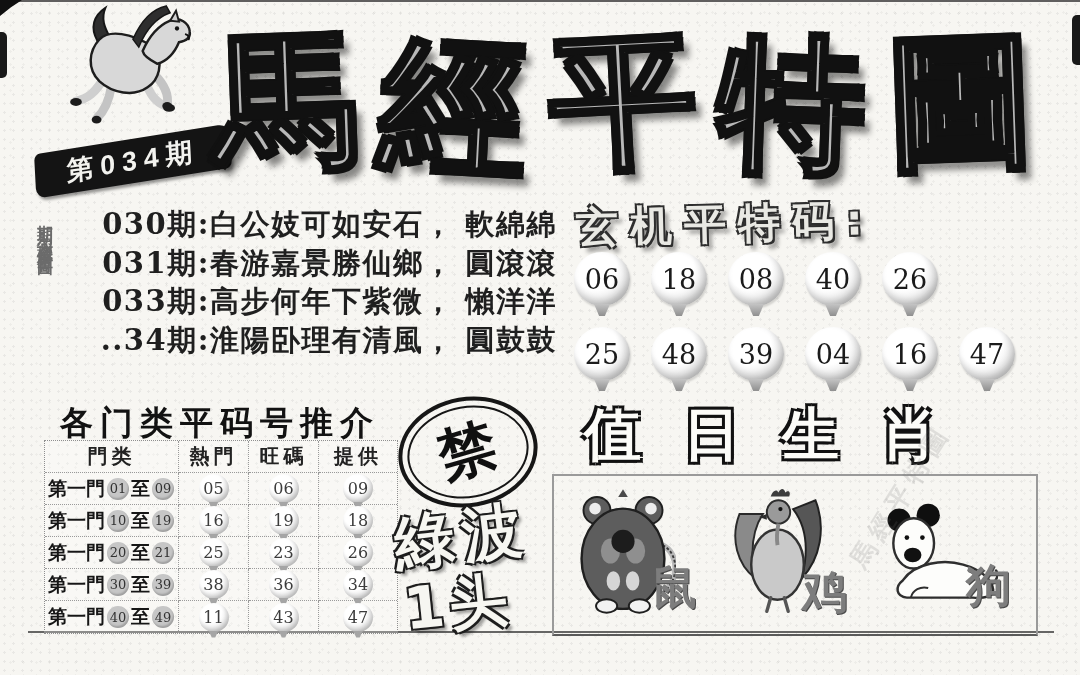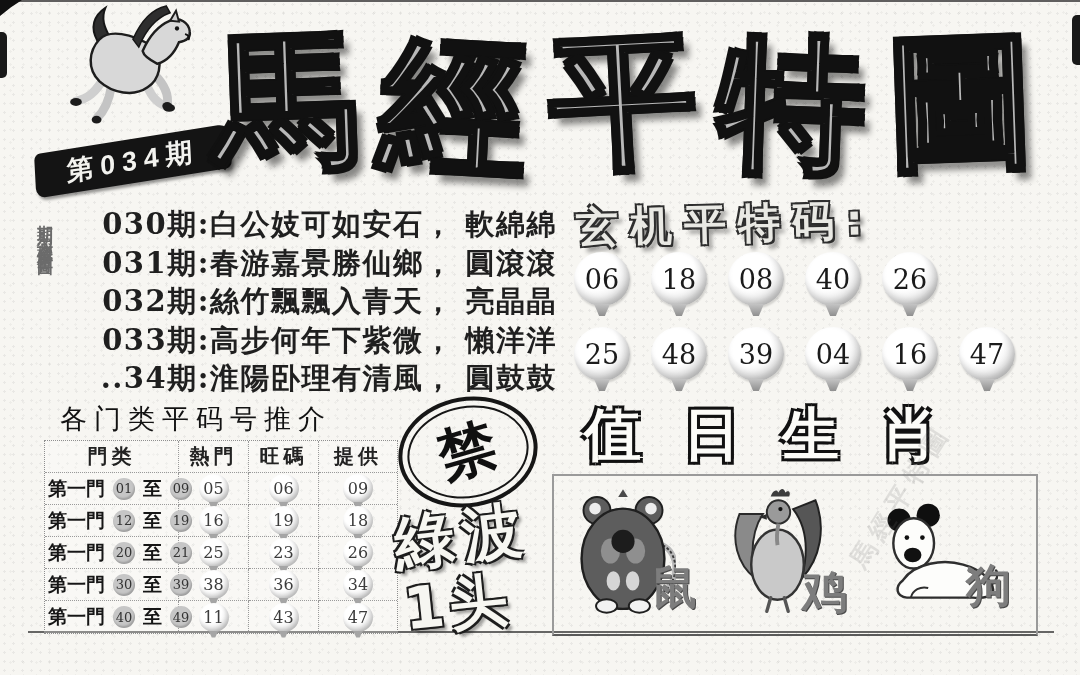--- a/index.html
+++ b/index.html
@@ -73,31 +73,31 @@
     display:flex;align-items:center;justify-content:center;
     font-family:"DejaVu Serif",serif;font-size:27px;color:#1b1b1b;
   }
   .ball::after{
     content:"";position:absolute;left:50%;bottom:-10px;transform:translateX(-50%);
     width:18px;height:12px;background:linear-gradient(#c4c4c4,#8f8f8f);
     clip-path:polygon(6% 0,94% 0,66% 100%,34% 100%);
   }
 
   
-  .rec-title{position:absolute;left:60px;top:401px;font-size:27px;font-weight:normal;letter-spacing:7px;color:#121212;white-space:nowrap;}
+  .rec-title{position:absolute;left:60px;top:401px;font-size:33px;font-weight:bold;letter-spacing:7px;color:#121212;white-space:nowrap;}
   .rec-table{
     position:absolute;left:44px;top:440px;
     display:grid;grid-template-columns:134px 70px 70px 78px;grid-auto-rows:32px;
     border:1px dotted #8f8f8f;background:rgba(255,255,255,.25);
   }
   .cell{border-right:1px dotted #9a9a9a;border-bottom:1px dotted #9a9a9a;display:flex;align-items:center;justify-content:center;}
   .cell.last-col{border-right:none;}
   .cell.last-row{border-bottom:none;}
   .hcell{font-size:20px;font-weight:bold;letter-spacing:4px;color:#222;}
-  .label-cell{justify-content:flex-start;gap:8px;padding-left:3px;font-size:19px;font-weight:bold;color:#161616;white-space:nowrap;}
+  .label-cell{justify-content:flex-start;gap:2px;padding-left:3px;font-size:19px;font-weight:bold;color:#161616;white-space:nowrap;}
   .range-circle{
     width:22px;height:22px;border-radius:50%;background:#c6c6c6;flex:0 0 auto;
     display:flex;align-items:center;justify-content:center;
     font-family:"DejaVu Serif",serif;font-size:13px;font-weight:normal;color:#333;
     box-shadow:inset -1px -2px 2px rgba(0,0,0,.2);
   }
   .mini-ball{
     position:relative;width:30px;height:29px;border-radius:50%;
     background:radial-gradient(circle at 38% 30%,#fff 40%,#efefef 65%,#c2c2c2 98%);
     box-shadow:inset -2px -3px 4px rgba(0,0,0,.18);
@@ -188,21 +188,20 @@
     <span>平</span>
     <span>特</span>
     <span>圖</span>
   </div>
 
   <div class="side-caption">期期一句玄機解生肖圖</div>
 
   <div class="poem">
     <div class="poem-line">030期:白公妓可如安石， 軟綿綿</div>
     <div class="poem-line">031期:春游嘉景勝仙鄉， 圓滾滾</div>
-    <div class="poem-line">032期:絲竹飄飄入青天， 亮晶晶</div>
     <div class="poem-line">033期:高步何年下紫微， 懶洋洋</div>
     <div class="poem-line">..34期:淮陽卧理有清風， 圓鼓鼓</div>
   </div>
 
   <div class="mystery-heading">玄机平特码:</div>
   <div class="ball-row r1">
     <div class="ball">06</div>
     <div class="ball">18</div>
     <div class="ball">08</div>
     <div class="ball">40</div>
@@ -236,21 +235,21 @@
       </div>
     <div class="cell">
         <span class="mini-ball">06</span>
       </div>
     <div class="cell last-col">
         <span class="mini-ball">09</span>
       </div>
 
     <div class="cell label-cell">
       <span>第一門</span>
-      <span class="range-circle">12</span>
+      <span class="range-circle">10</span>
       <span>至</span>
       <span class="range-circle">19</span>
     </div>
     <div class="cell">
         <span class="mini-ball">16</span>
       </div>
     <div class="cell">
         <span class="mini-ball">19</span>
       </div>
     <div class="cell last-col">

